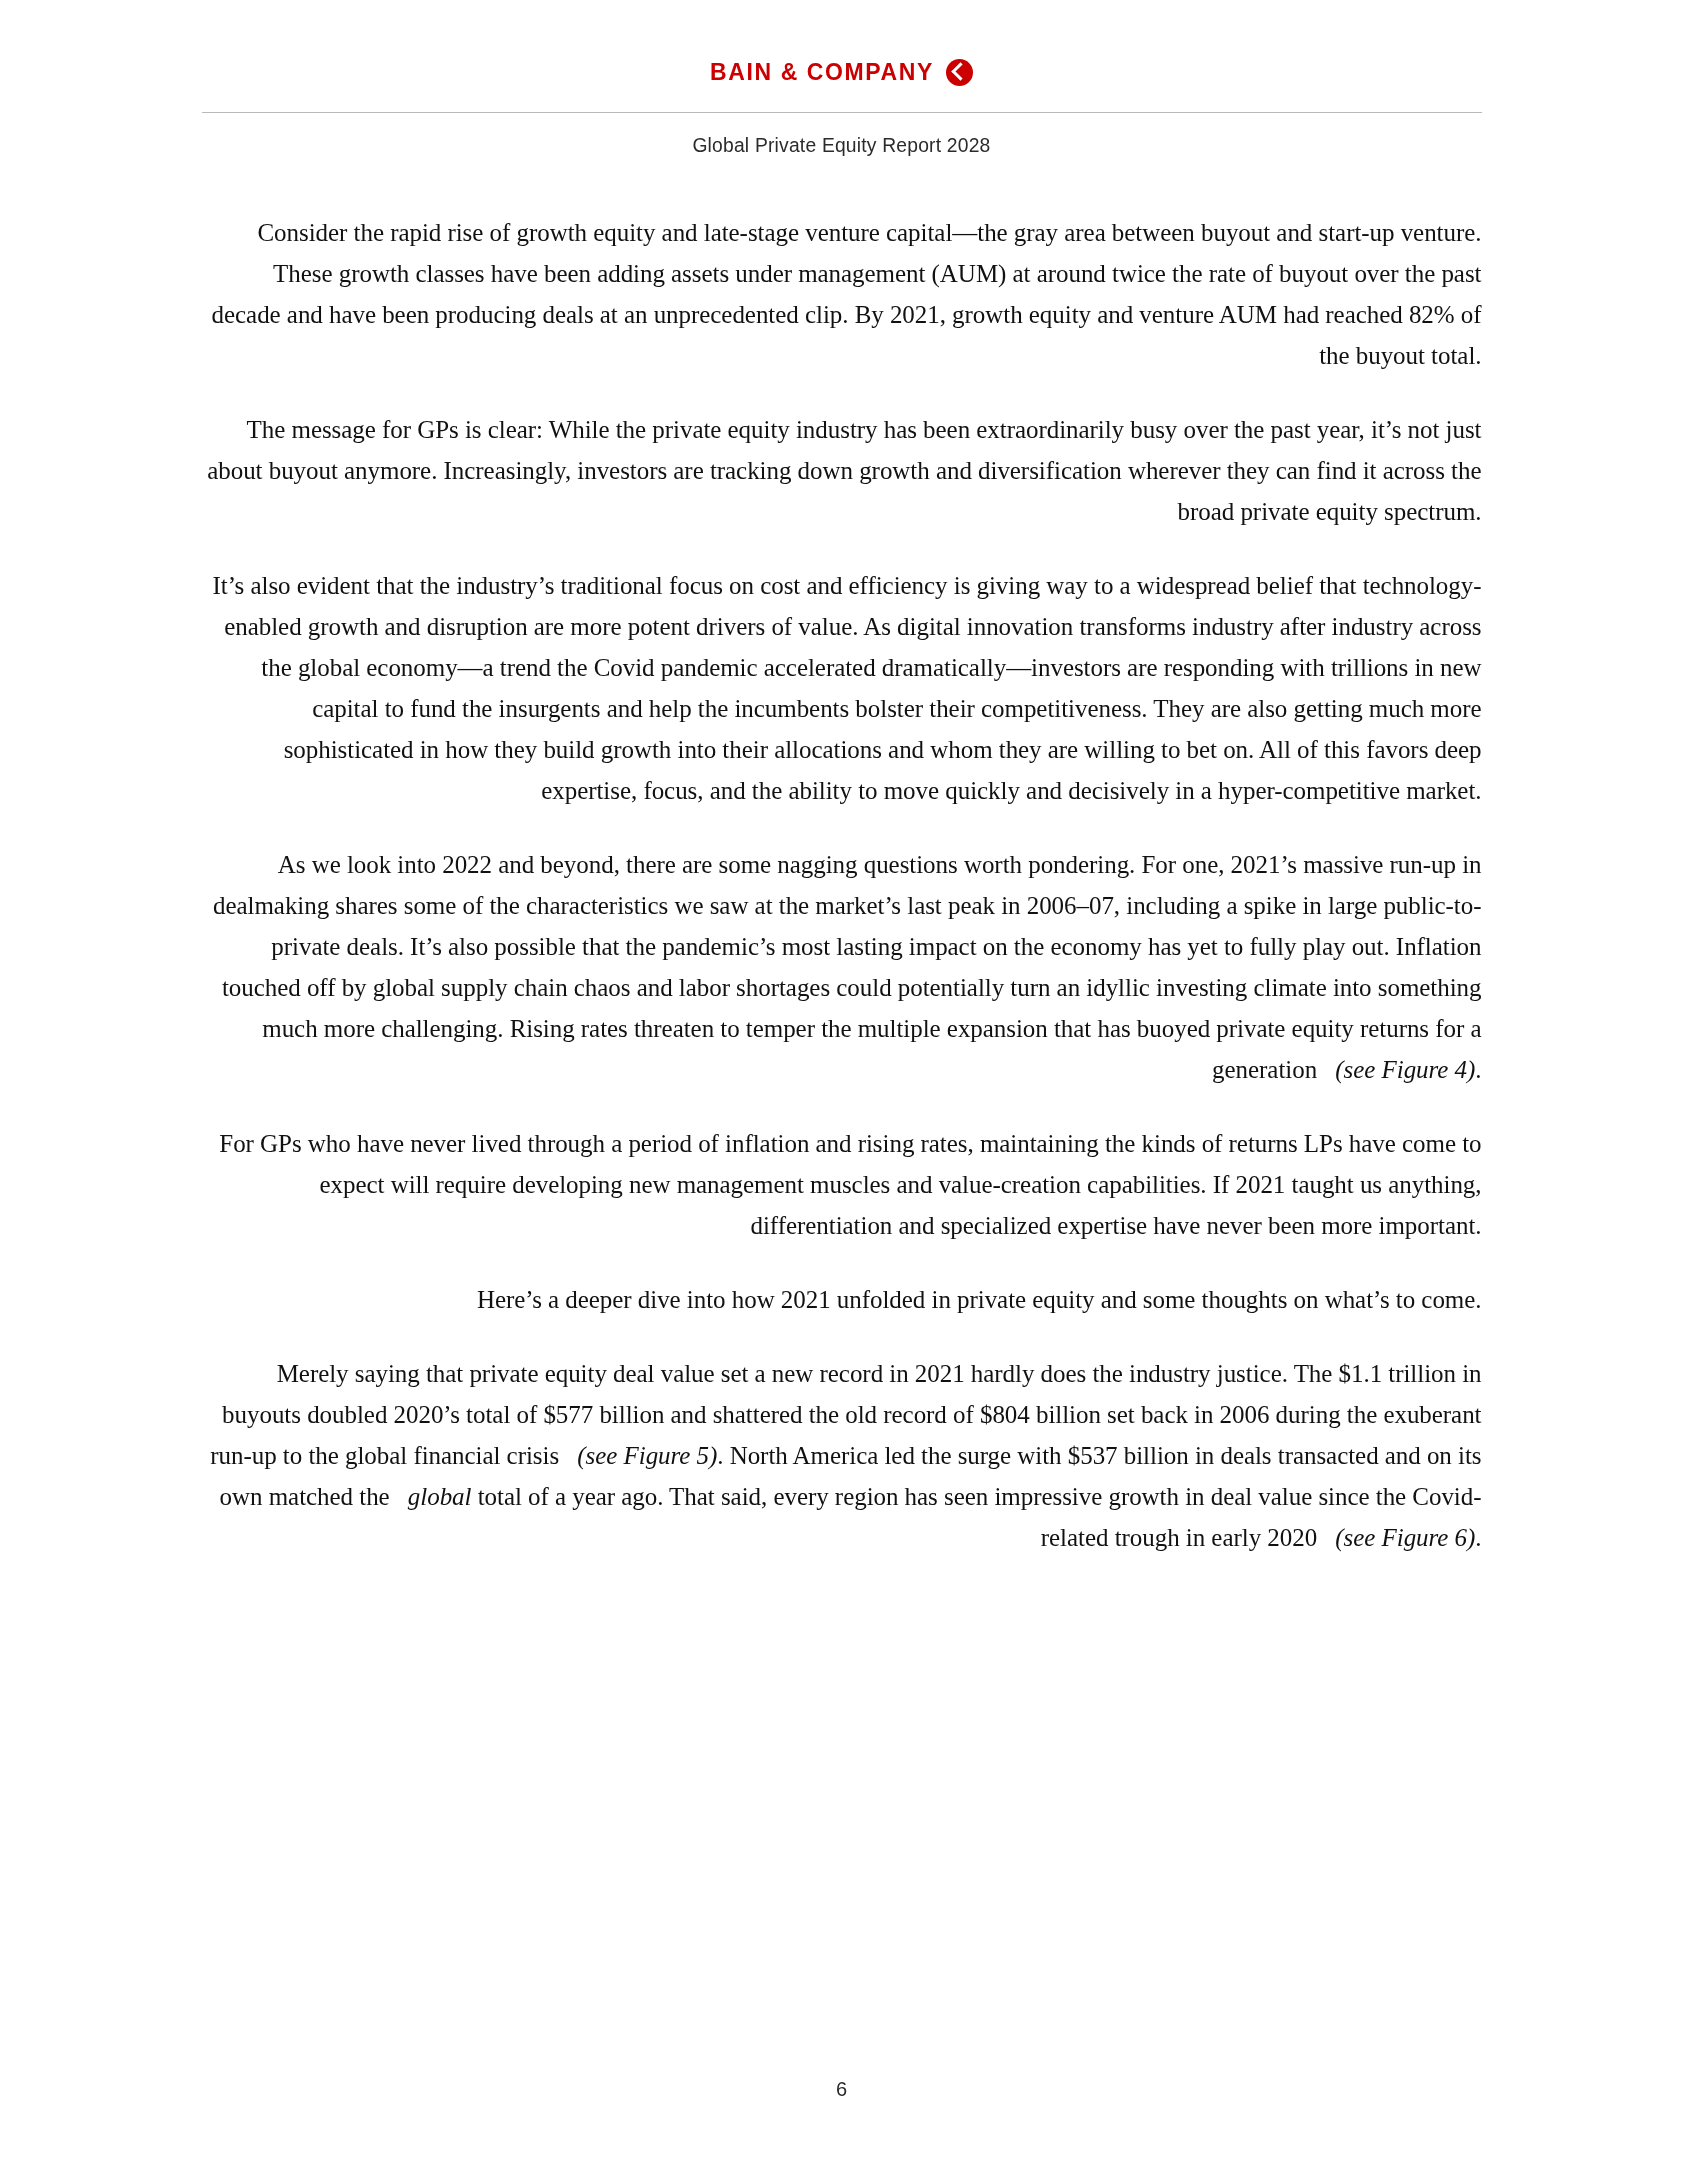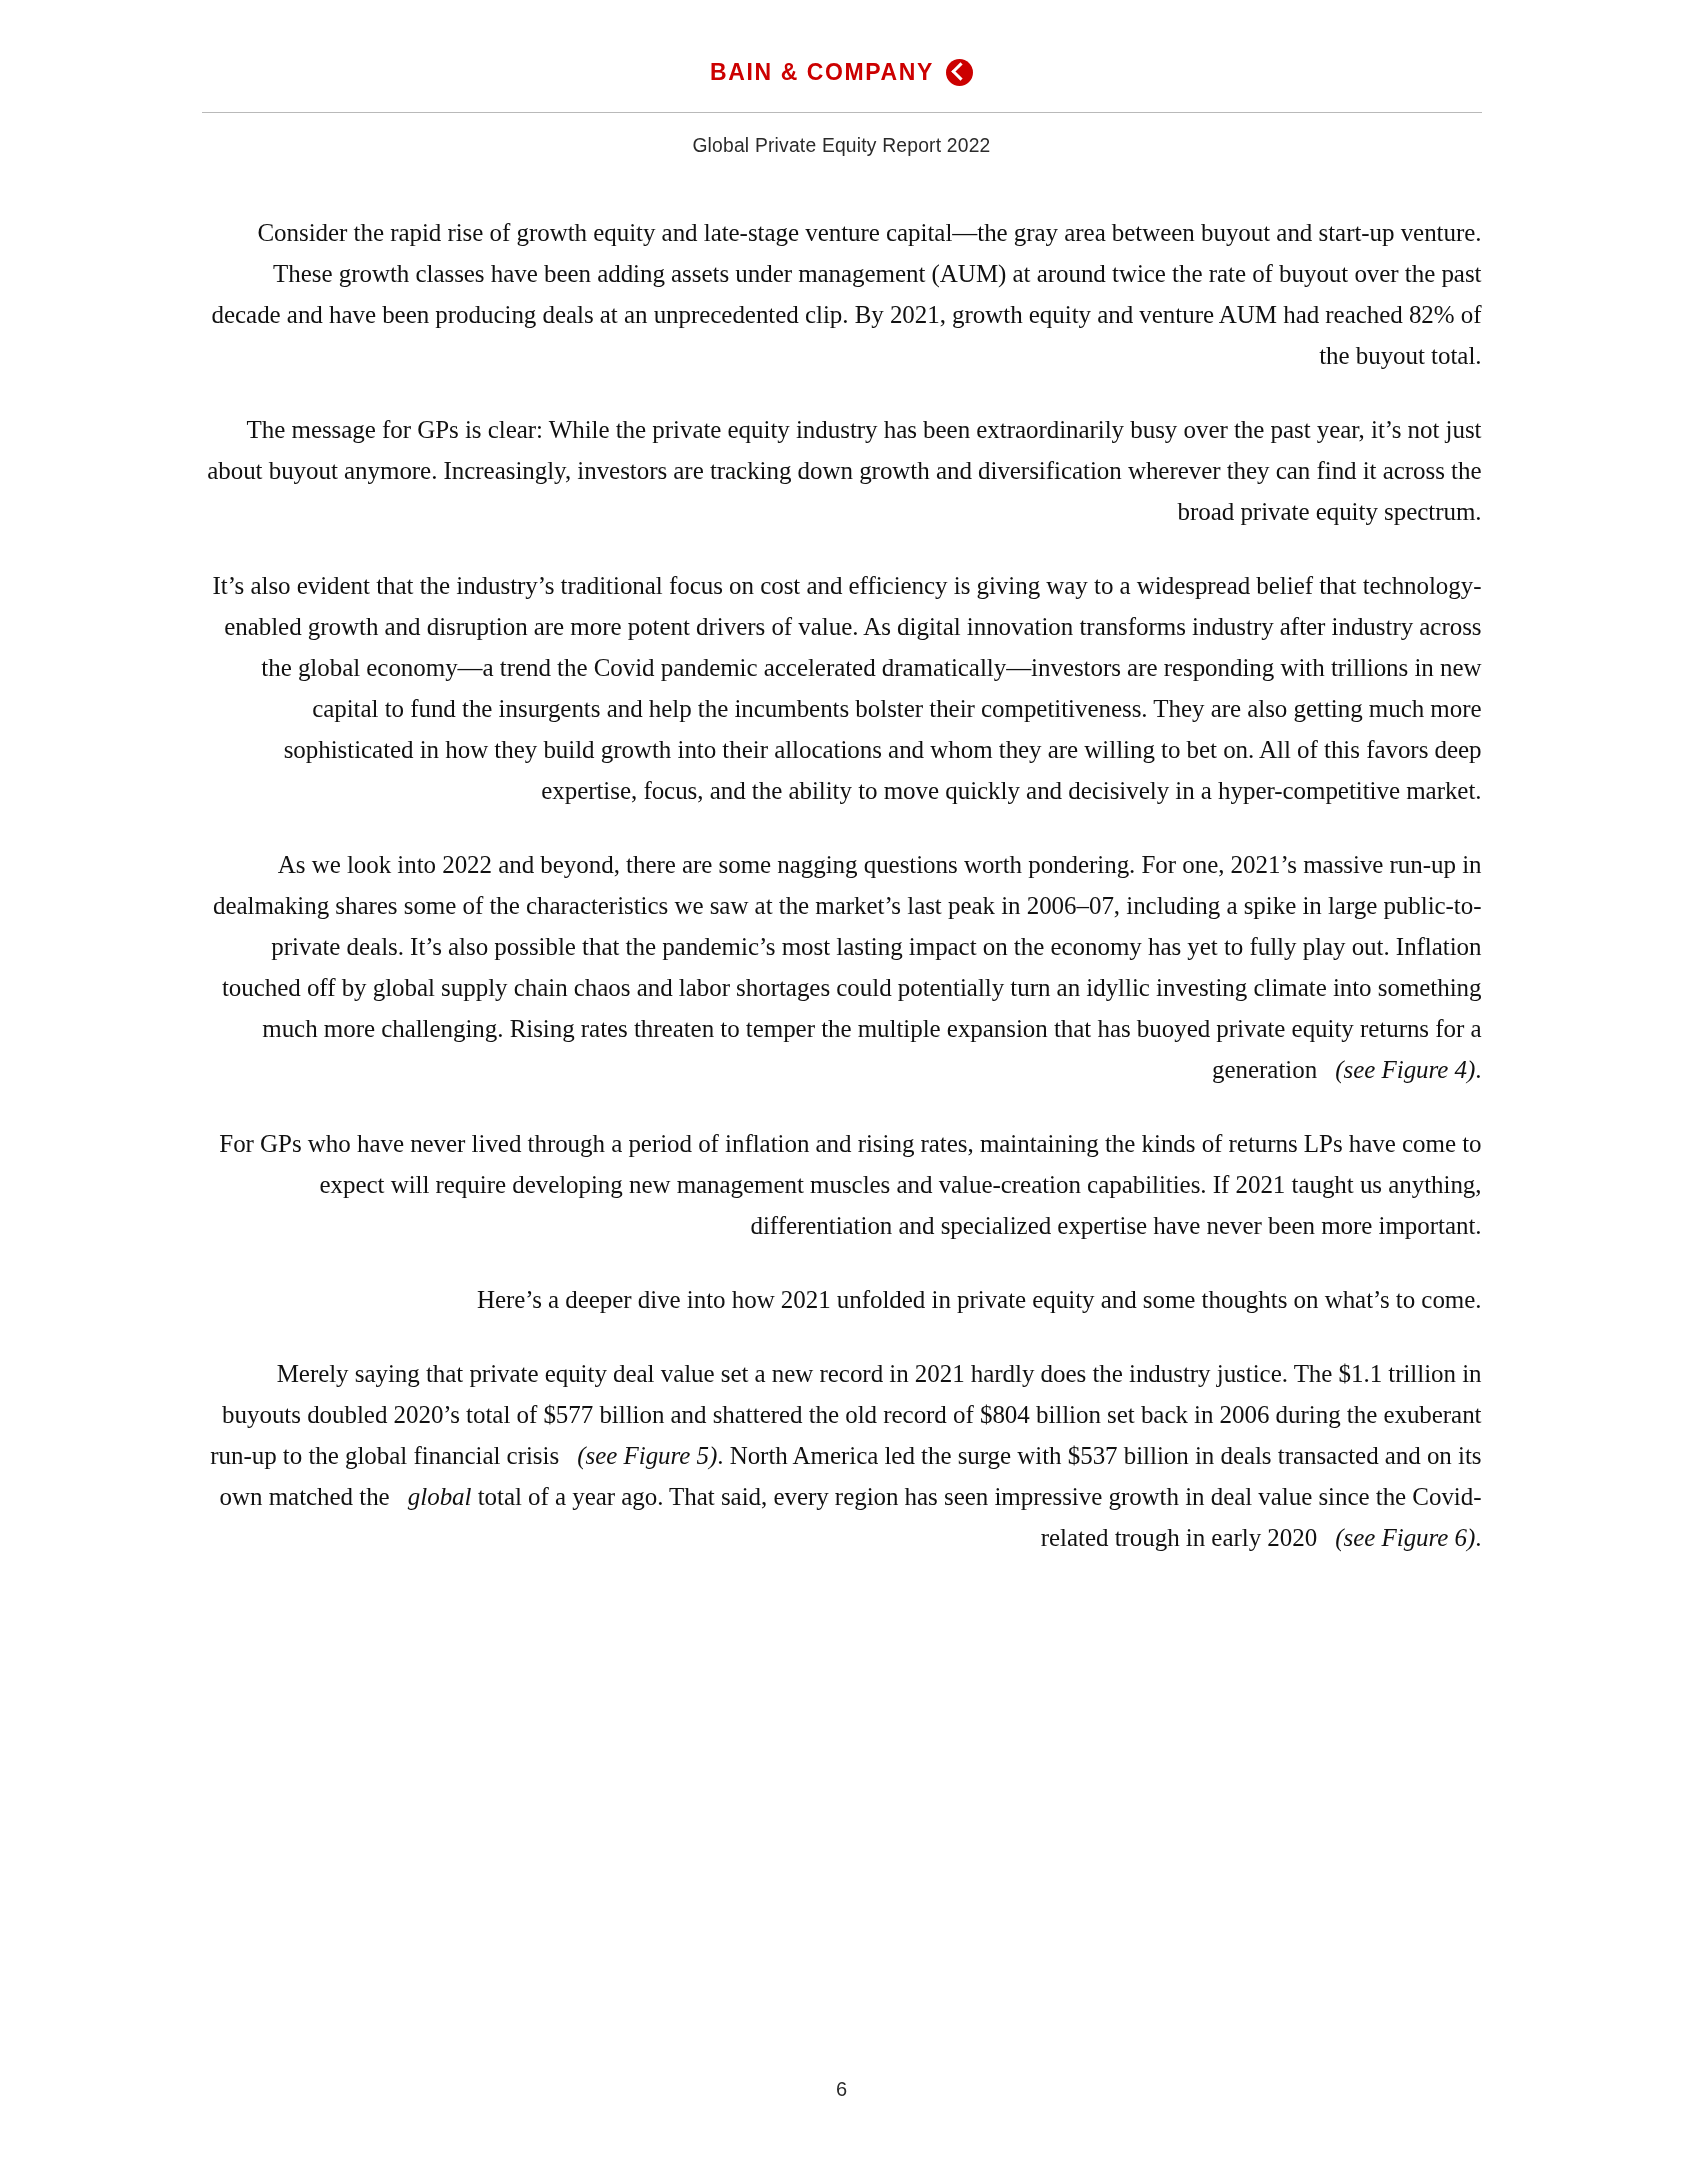--- a/index.html
+++ b/index.html
@@ -121,21 +121,21 @@
 
   <div class="brand-bar">
     <div class="brand">
       <span>BAIN &amp; COMPANY</span>
       <span class="brand-mark"></span>
     </div>
   </div>
 
   <div class="rule"></div>
 
-  <div class="running-title">Global Private Equity Report 2022</div>
+  <div class="running-title">Global Private Equity Report 2028</div>
 
   <div class="content">
 
     <p class="body">Consider the rapid rise of growth equity and late-stage venture capital—the gray area between buyout and start-up venture. These growth classes have been adding assets under management (AUM) at around twice the rate of buyout over the past decade and have been producing deals at an unprecedented clip. By 2021, growth equity and venture AUM had reached 82% of the buyout total.</p>
     <p class="body">The message for GPs is clear: While the private equity industry has been extraordinarily busy over the past year, it’s not just about buyout anymore. Increasingly, investors are tracking down growth and diversification wherever they can find it across the broad private equity spectrum.</p>
     <p class="body">It’s also evident that the industry’s traditional focus on cost and efficiency is giving way to a widespread belief that technology-enabled growth and disruption are more potent drivers of value. As digital innovation transforms industry after industry across the global economy—a trend the Covid pandemic accelerated dramatically—investors are responding with trillions in new capital to fund the insurgents and help the incumbents bolster their competitiveness. They are also getting much more sophisticated in how they build growth into their allocations and whom they are willing to bet on. All of this favors deep expertise, focus, and the ability to move quickly and decisively in a hyper-competitive market.</p>
 
     <p class="body"><span>As we look into 2022 and beyond, there are some nagging questions worth pondering. For one, 2021’s massive run-up in dealmaking shares some of the characteristics we saw at the market’s last peak in 2006–07, including a spike in large public-to-private deals. It’s also possible that the pandemic’s most lasting impact on the economy has yet to fully play out. Inflation touched off by global supply chain chaos and labor shortages could potentially turn an idyllic investing climate into something much more challenging. Rising rates threaten to temper the multiple expansion that has buoyed private equity returns for a generation </span><span class="it">(see Figure 4)</span><span>.</span></p>
 
     <p class="body">For GPs who have never lived through a period of inflation and rising rates, maintaining the kinds of returns LPs have come to expect will require developing new management muscles and value-creation capabilities. If 2021 taught us anything, differentiation and specialized expertise have never been more important.</p>

